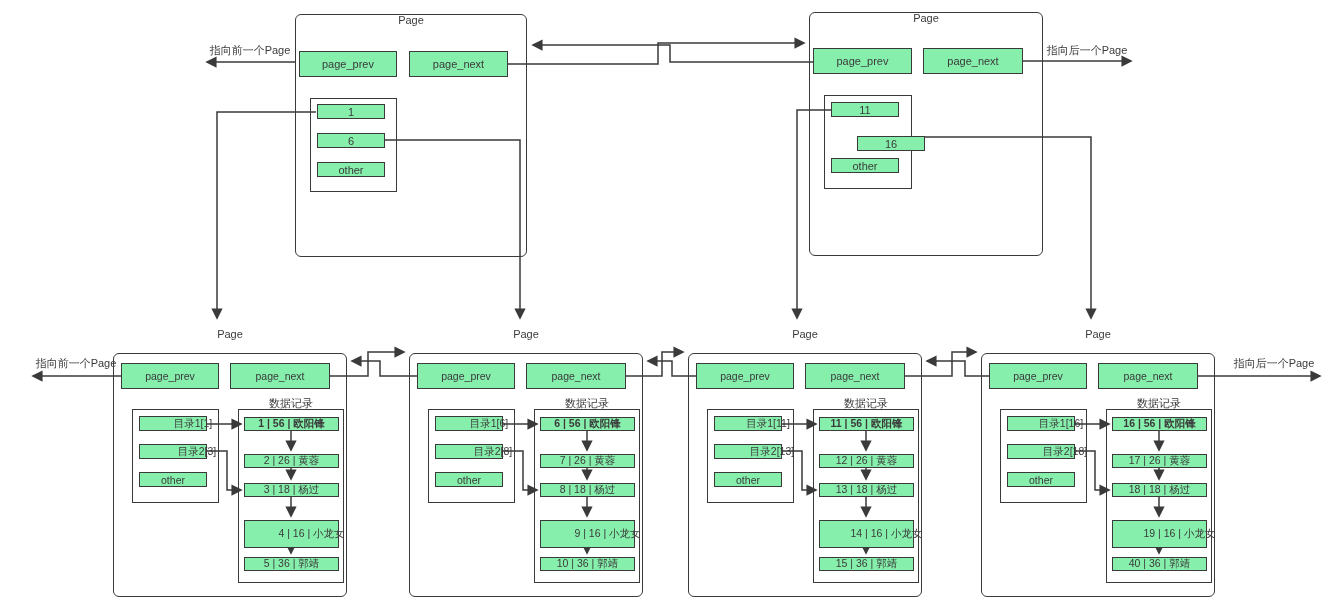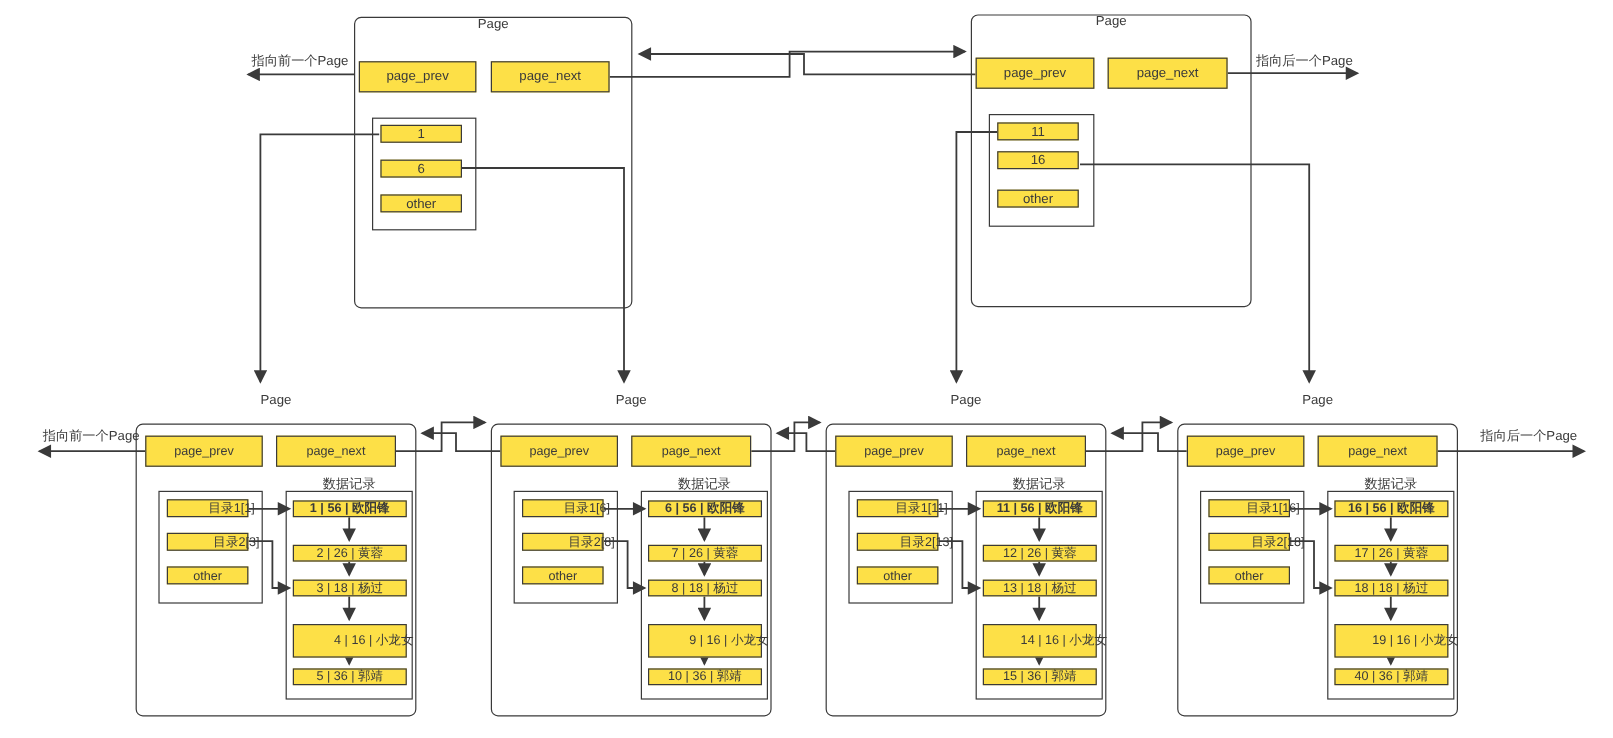--- a/index.html
+++ b/index.html
@@ -2,21 +2,21 @@
 <html><head>
 <meta charset="utf-8">
 <style>
   html,body{margin:0;padding:0;background:#ffffff;}
   .canvas{
     position:relative;width:1344px;height:615px;background:#ffffff;overflow:hidden;
     font-family:"Liberation Sans","DejaVu Sans",sans-serif;color:#3a3a3a;
   }
   .abs{position:absolute;box-sizing:border-box;}
   .pagebox{border:1.8px solid #3a3a3a;border-radius:6px;background:transparent;}
-  .box{border:1.5px solid #3a3a3a;background:#fde047;}
+  .box{border:1.5px solid #3a3a3a;background:#86efac;}
   .cell{display:flex;align-items:center;justify-content:center;font-size:11px;white-space:nowrap;}
   .lbl{font-size:11px;text-align:center;white-space:nowrap;}
   .title{font-size:11px;text-align:center;width:100%;}
   .page{position:absolute;}
   
   .tp .outer{left:0;top:26;width:100%;height:243px;}
   .tp .prev{left:4px;top:37px;width:98px;height:26px;}
   .tp .next{left:114px;top:37px;width:99px;height:26px;}
   .tp .dirbox{left:15px;top:84px;width:87px;height:94px;background:transparent;}
   .tp .e0{left:22px;top:90px;width:68px;height:15px;}
@@ -125,21 +125,21 @@
     <div class="abs box cell e2">other</div>
   </div>
 
   <div class="page tp" style="left:809px;top:12px;width:234px;height:270px;">
     <div class="abs title" style="left:0;top:0;">Page</div>
     <div class="abs pagebox outer" style="height:244px;"></div>
     <div class="abs box cell prev" style="top:36px;width:99px;">page_prev</div>
     <div class="abs box cell next" style="top:36px;width:100px;">page_next</div>
     <div class="abs box dirbox" style="top:83px;width:88px;"></div>
     <div class="abs box cell e0" style="top:90px;">11</div>
-    <div class="abs box cell e1" style="top:114px;">16</div>
+    <div class="abs box cell e1" style="top:124px;margin-left:26px;">16</div>
     <div class="abs box cell e2" style="top:146px;">other</div>
   </div>
 
   <div class="page bp" style="left:113px;">
     <div class="abs title" style="left:0;top:0;">Page</div>
     <div class="abs pagebox outer"></div>
     <div class="abs box cell prev">page_prev</div>
     <div class="abs box cell next">page_next</div>
     <div class="abs lbl drlbl">数据记录</div>
     <div class="abs box dirbox"></div>

